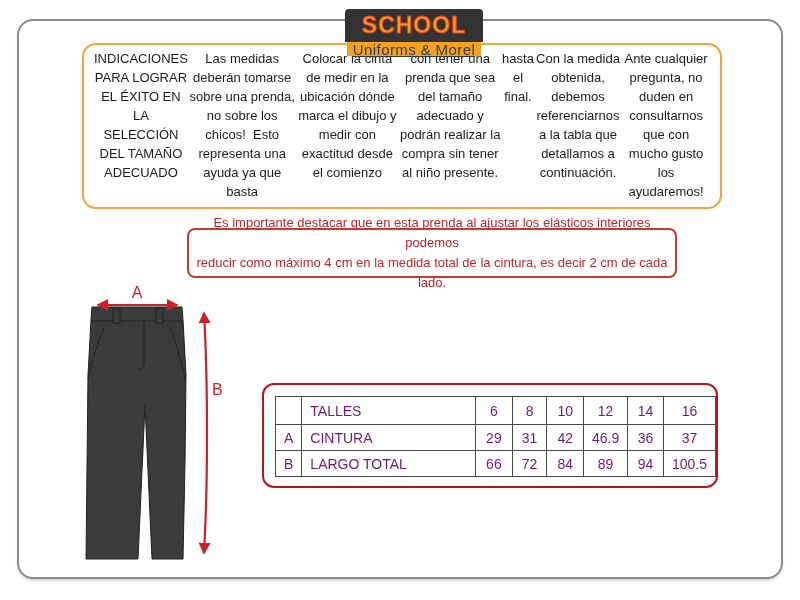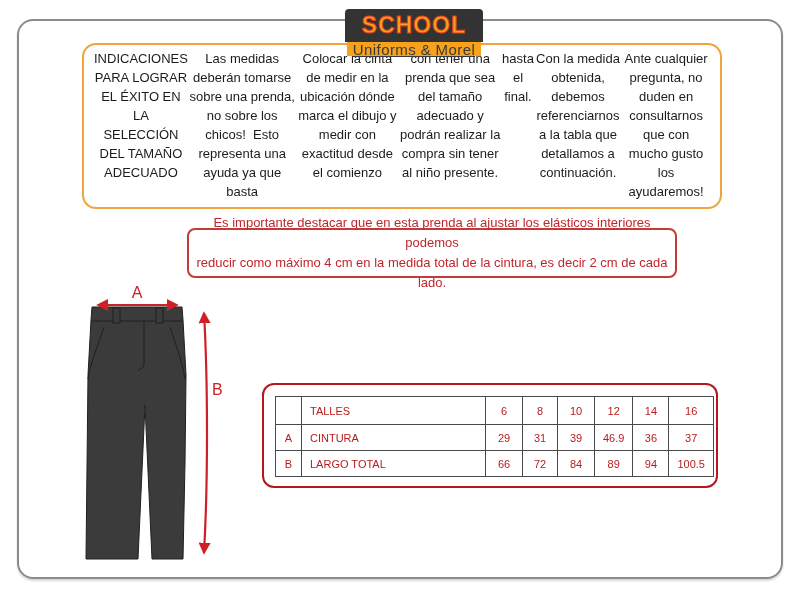--- a/index.html
+++ b/index.html
@@ -54,21 +54,21 @@
   
   .table-wrap{
     position:absolute;left:262px;top:383px;width:456px;height:105px;box-sizing:border-box;
     border:2px solid #b5171d;border-radius:12px;background:#ffffff;
   }
   table.sizes{
     border-collapse:collapse;margin:11px 0 0 11px;table-layout:fixed;
   }
   table.sizes td,table.sizes th{
     border:1.5px solid #4a4a4a;padding:0 8px;height:26px;box-sizing:border-box;
-    font-weight:normal;font-size:11px;color:#b91c1c;
+    font-weight:normal;font-size:14px;color:#701a75;
   }
   table.sizes tr.head td,table.sizes tr.head th{height:28px;}
   .c-letter{width:26px;text-align:center;color:#c9211e;padding:0 2px;}
   .c-label{width:184px;text-align:left;}
   .c-num{text-align:center;}
   .w37{width:37px;} .w35{width:35px;} .w36{width:36px;} .w40{width:40px;}
   .bold{font-weight:bold;font-size:15px;color:#111111;}
 </style>
 </head>
 <body>
@@ -140,21 +140,21 @@
         <td class="c-num bold w37">10</td>
         <td class="c-num bold w35">12</td>
         <td class="c-num bold w36">14</td>
         <td class="c-num bold w40">16</td>
       </tr>
       <tr>
         <td class="c-letter">A</td>
         <td class="c-label">CINTURA</td>
         <td class="c-num">29</td>
         <td class="c-num">31</td>
-        <td class="c-num">39</td>
+        <td class="c-num">42</td>
         <td class="c-num">46.9</td>
         <td class="c-num">36</td>
         <td class="c-num">37</td>
       </tr>
       <tr>
         <td class="c-letter">B</td>
         <td class="c-label">LARGO TOTAL</td>
         <td class="c-num">66</td>
         <td class="c-num">72</td>
         <td class="c-num">84</td>

